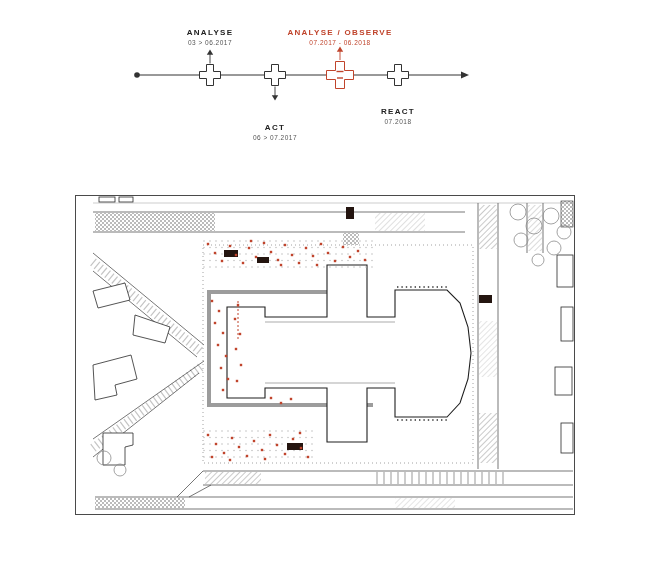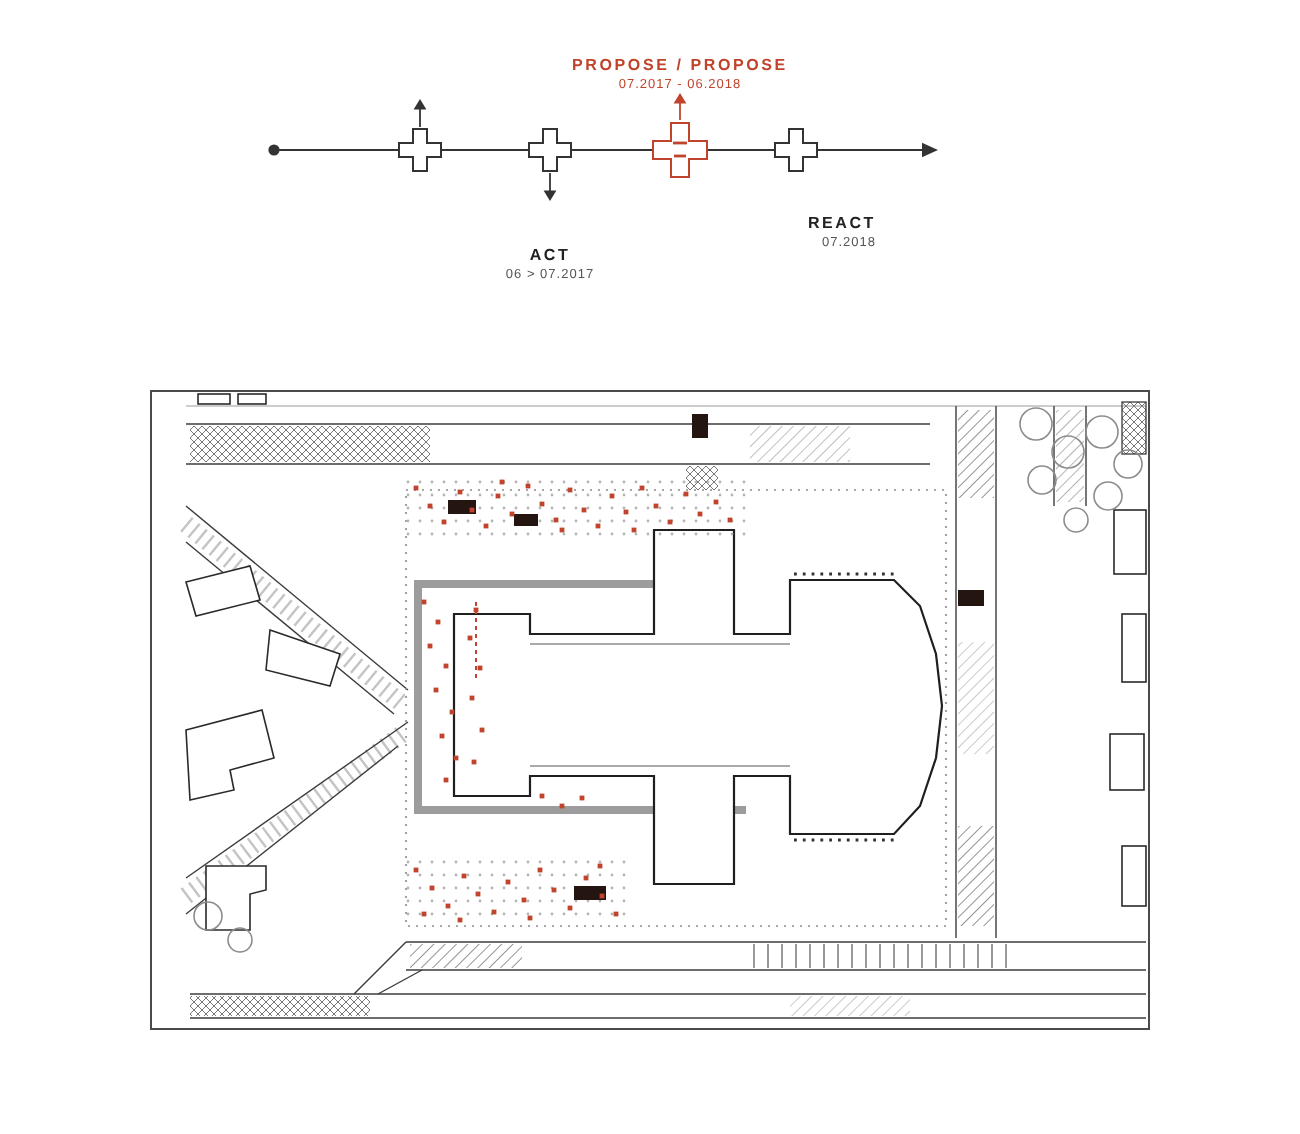--- a/index.html
+++ b/index.html
@@ -50,29 +50,33 @@
     <path d="M340,46.5 l-3.2,5.2 h6.4 z" fill="#c0442c"></path>
 
     <path d="M206.5,64.5 h7 v7 h7 v7 h-7 v7 h-7 v-7 h-7 v-7 h7 z" fill="#fff" stroke="#333" stroke-width="1"></path>
     <path d="M271.5,64.5 h7 v7 h7 v7 h-7 v7 h-7 v-7 h-7 v-7 h7 z" fill="#fff" stroke="#333" stroke-width="1"></path>
     <path d="M335.5,61.5 h9 v9 h9 v9 h-9 v9 h-9 v-9 h-9 v-9 h9 z" fill="#fff" stroke="#c0442c" stroke-width="1"></path>
     <line x1="336.5" y1="71.5" x2="343.5" y2="71.5" stroke="#c0442c" stroke-width="1.4"></line>
     <line x1="337" y1="78" x2="343" y2="78" stroke="#c0442c" stroke-width="1.4"></line>
     <path d="M394.5,64.5 h7 v7 h7 v7 h-7 v7 h-7 v-7 h-7 v-7 h7 z" fill="#fff" stroke="#333" stroke-width="1"></path>
   </svg>
 
+  <div class="tl-label" style="left:160px;top:28px;width:100px;">
+    <div class="tl-name">ANALYSE</div>
+    <div class="tl-dates">03 &gt; 06.2017</div>
+  </div>
   <div class="tl-label accent" style="left:280px;top:28px;width:120px;">
-    <div class="tl-name">PROPOSE / PROPOSE</div>
+    <div class="tl-name">ANALYSE / OBSERVE</div>
     <div class="tl-dates">07.2017 - 06.2018</div>
   </div>
   <div class="tl-label" style="left:235px;top:123px;width:80px;">
     <div class="tl-name">ACT</div>
     <div class="tl-dates">06 &gt; 07.2017</div>
   </div>
-  <div class="tl-label" style="left:358px;top:107px;width:80px;text-align:right;">
+  <div class="tl-label" style="left:358px;top:107px;width:80px;">
     <div class="tl-name">REACT</div>
     <div class="tl-dates">07.2018</div>
   </div>
 
   <svg class="plan-svg" width="500" height="320" viewBox="0 0 500 320">
     <defs>
       <pattern id="hatch" width="4" height="4" patternUnits="userSpaceOnUse" patternTransform="rotate(45)">
         <line x1="0" y1="0" x2="0" y2="4" stroke="#666" stroke-width="0.7"></line>
       </pattern>
       <pattern id="xhatch" width="4" height="4" patternUnits="userSpaceOnUse">

